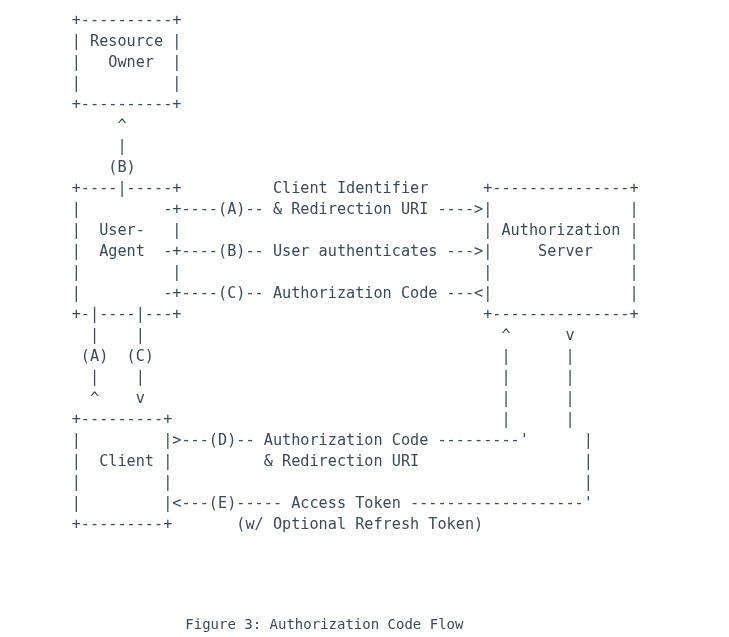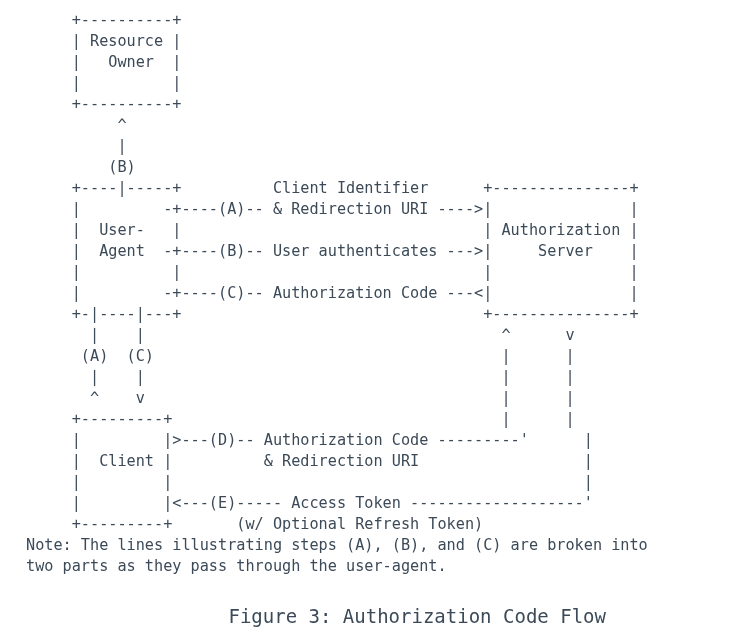--- a/index.html
+++ b/index.html
@@ -43,24 +43,24 @@
     font-family: "DejaVu Sans Mono", "Liberation Mono", monospace;
     font-size: 15.2px;
     line-height: 21px;
     color: #3c4a58;
     white-space: pre;
   }
   .caption-block {
     position: absolute;
     left: 26px;
     top: 598px;
-    margin: 8px;
+    margin: 16px;
     padding: 0;
     font-family: "DejaVu Sans Mono", "Liberation Mono", monospace;
-    font-size: 19px;
+    font-size: 14px;
     line-height: 21px;
     color: #3c4a58;
     white-space: pre;
   }
 </style>
 </head>
 <body>
 
 <div id="page">
 
@@ -83,18 +83,16 @@
       (A)  (C)                                      |      |
        |    |                                       |      |
        ^    v                                       |      |
      +---------+                                    |      |
      |         |&gt;---(D)-- Authorization Code ---------'      |
      |  Client |          &amp; Redirection URI                  |
      |         |                                             |
      |         |&lt;---(E)----- Access Token -------------------'
      +---------+       (w/ Optional Refresh Token)</pre>
 
-  <pre class="note-block">Note: The lines illustrating steps (A), (B), and (C) are broken into
-two parts as they pass through the user-agent.</pre>
 
   <pre class="caption-block">                 Figure 3: Authorization Code Flow</pre>
 
 </div>
 
 </body></html>

